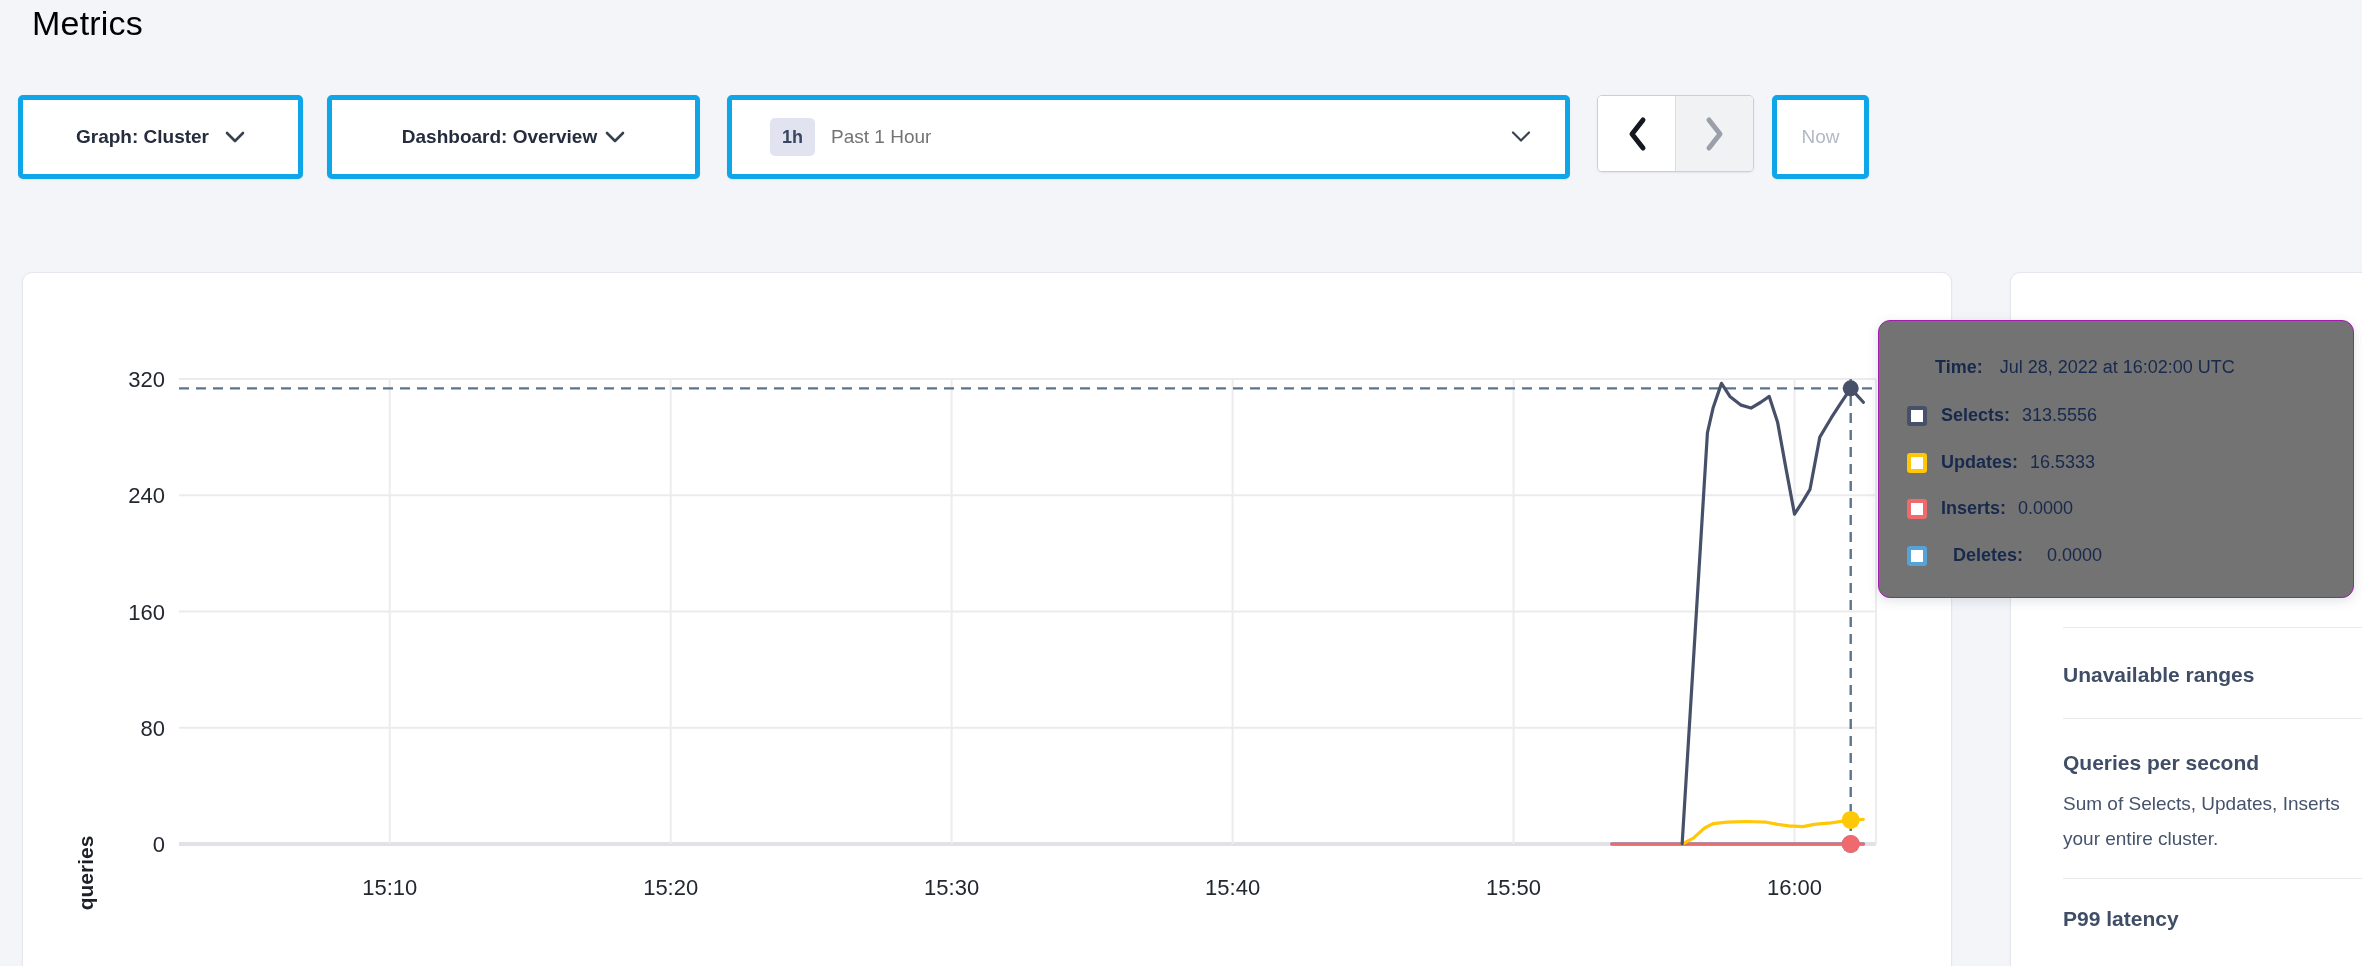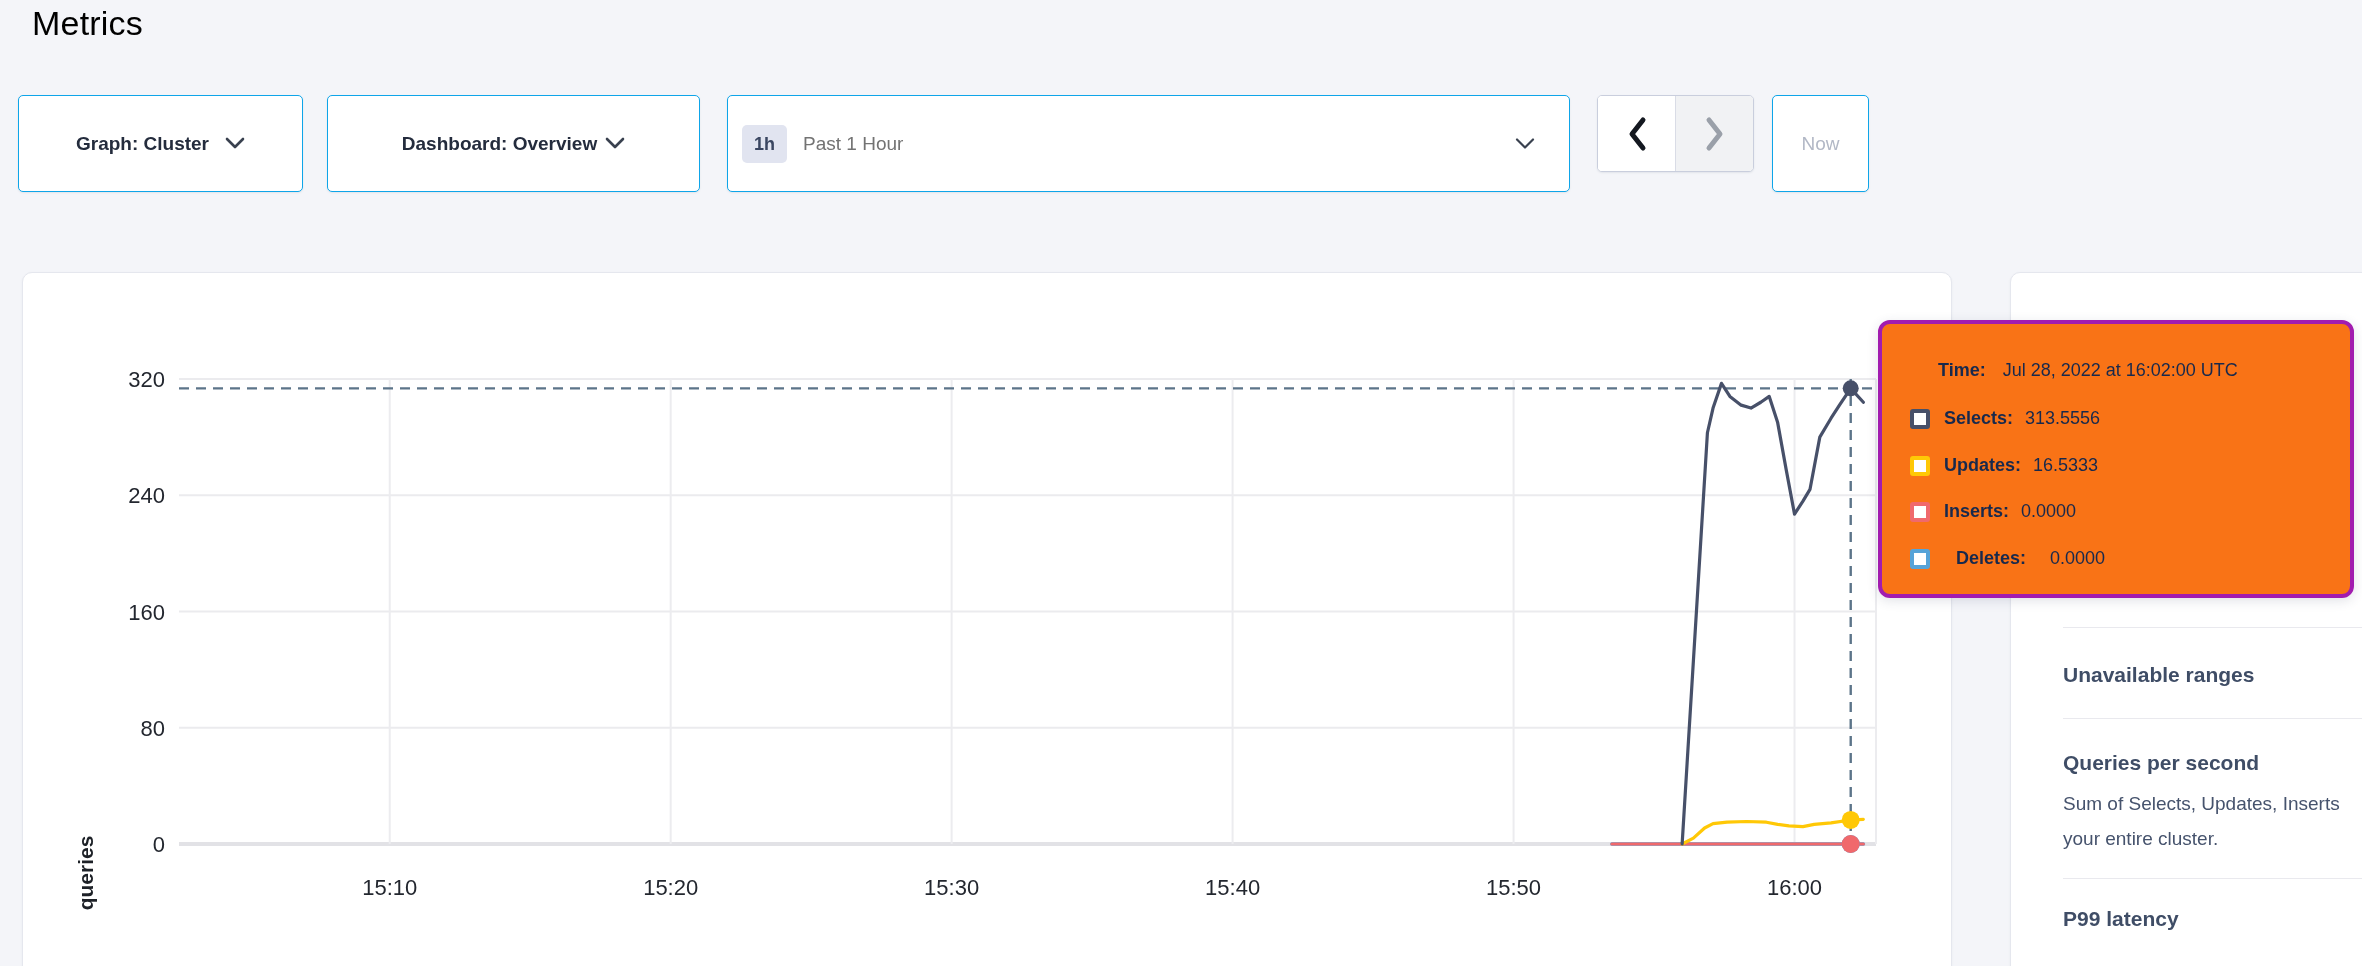--- a/index.html
+++ b/index.html
@@ -10,29 +10,29 @@
     -webkit-font-smoothing:antialiased;
   }
   
   .page-title{
     position:absolute;left:32px;top:4px;margin:0;
     font-size:34px;font-weight:500;color:#000000;letter-spacing:.2px;
   }
   
   .toolbar{position:absolute;left:0;top:95px;width:100%;height:77px;}
   .btn-base{
-    position:absolute;top:0;height:97px;box-sizing:border-box;
-    background:#fff;border:1px solid #0ea5e9;border-radius:5px;
+    position:absolute;top:0;height:84px;box-sizing:border-box;
+    background:#fff;border:5px solid #0ea5e9;border-radius:5px;
     box-shadow:0 1px 2px rgba(67,90,111,.10);
     display:flex;align-items:center;cursor:pointer;
   }
   .dd{justify-content:center;gap:16px;font-size:19px;font-weight:700;color:#242c3d;}
   .dd.graph{left:18px;width:285px;}
   .dd.dashboard{left:327px;width:373px;gap:8px;}
-  .timepicker{left:727px;width:843px;padding-left:14px;position:absolute;}
+  .timepicker{left:727px;width:843px;padding-left:38px;position:absolute;}
   .badge{
     background:#e1e4f0;color:#3a4661;font-weight:700;font-size:18px;
     padding:10px 12px;border-radius:5px;line-height:1;
   }
   .tp-label{font-size:19px;font-weight:400;color:#737373;margin-left:16px;}
   .tp-caret{position:absolute;right:34px;top:50%;transform:translateY(-50%);}
   .navgroup{
     position:absolute;left:1597px;top:0;height:77px;width:157px;box-sizing:border-box;
     display:flex;border:1px solid #c9cedd;border-radius:5px;overflow:hidden;
     background:#fff;box-shadow:0 1px 2px rgba(67,90,111,.10);
@@ -77,21 +77,21 @@
   .sb-h{position:absolute;left:52px;margin:0;font-size:21px;font-weight:700;color:#3f4d66;white-space:nowrap;}
   .sb-h.p1{top:390px;}
   .sb-h.p2{top:478px;}
   .sb-h.p3{top:634px;}
   .sb-desc{position:absolute;left:52px;margin:0;font-size:19px;font-weight:400;color:#46536d;white-space:nowrap;}
   .sb-desc.l1{top:520px;}
   .sb-desc.l2{top:555px;}
   
   .tooltip{
     position:absolute;left:1878px;top:320px;width:476px;height:278px;box-sizing:border-box;
-    background:#f97316;border:4px solid #a21caf;border-radius:12px;
+    background:#737373;border:1px solid #a21caf;border-radius:12px;
     box-shadow:0 3px 12px rgba(50,60,90,.14);z-index:10;
     color:#17294d;font-size:18px;
   }
   .tt-time{position:absolute;left:56px;top:36px;white-space:nowrap;}
   .tt-row{position:absolute;left:28px;display:flex;align-items:center;white-space:nowrap;}
   .tt-row.r0{top:84px;}
   .tt-row.r1{top:131px;}
   .tt-row.r2{top:177px;}
   .tt-row.r3{top:224px;gap:12px;}
   .swatch{

